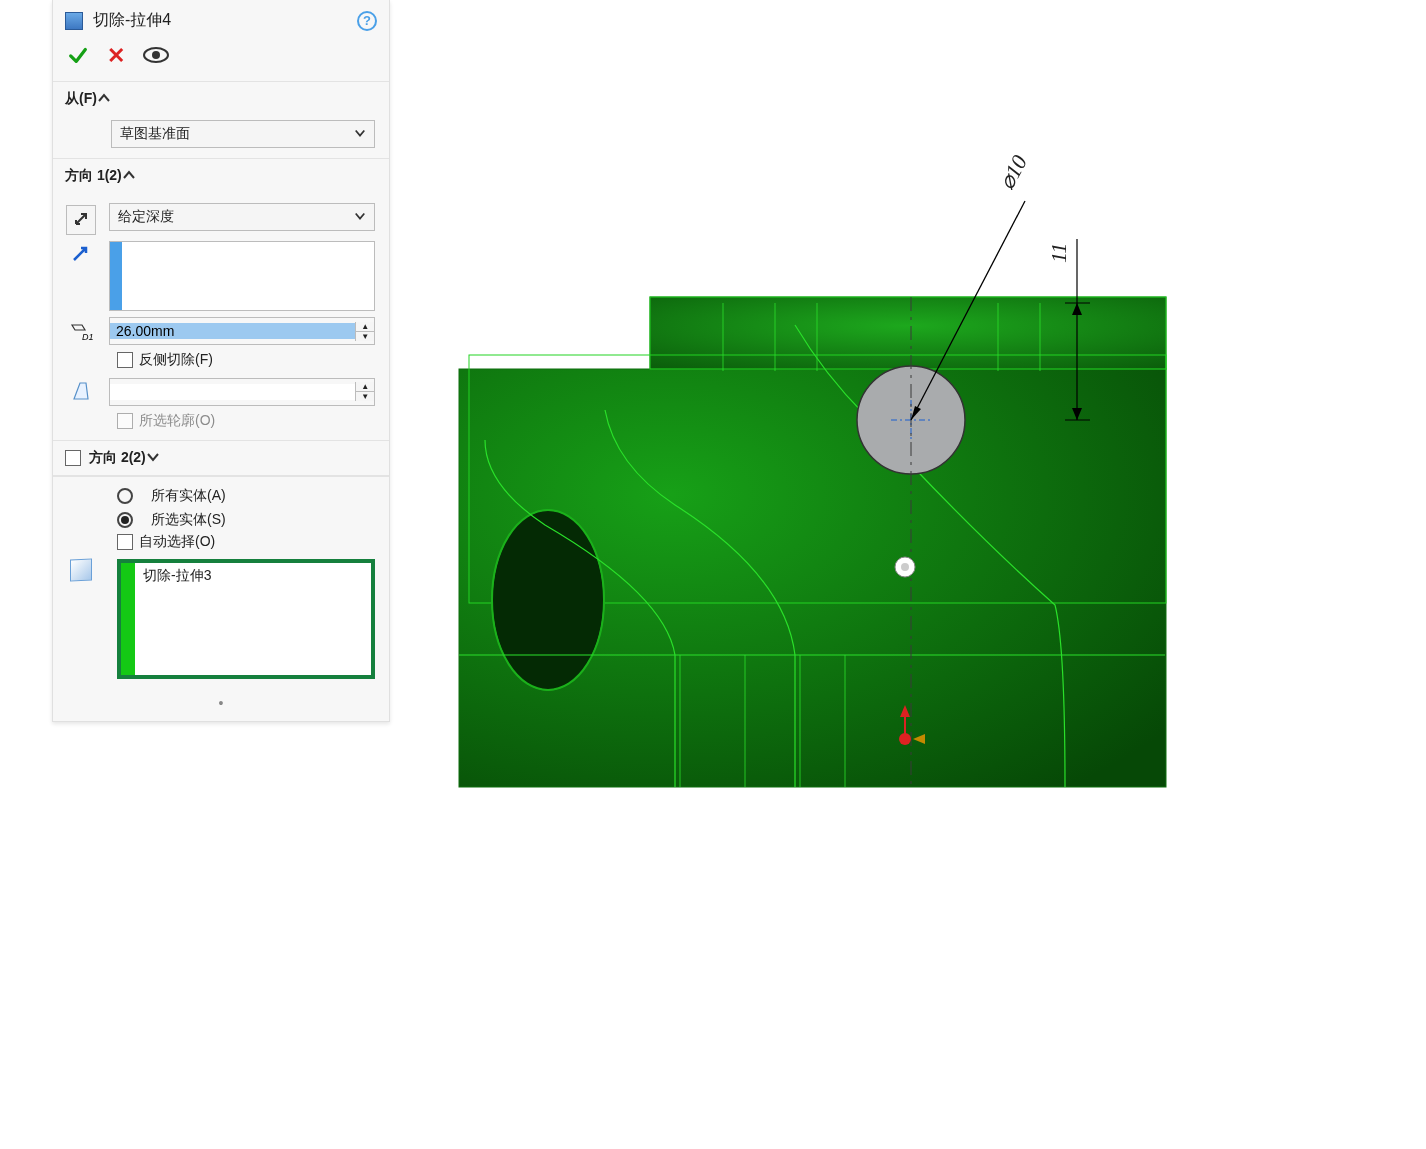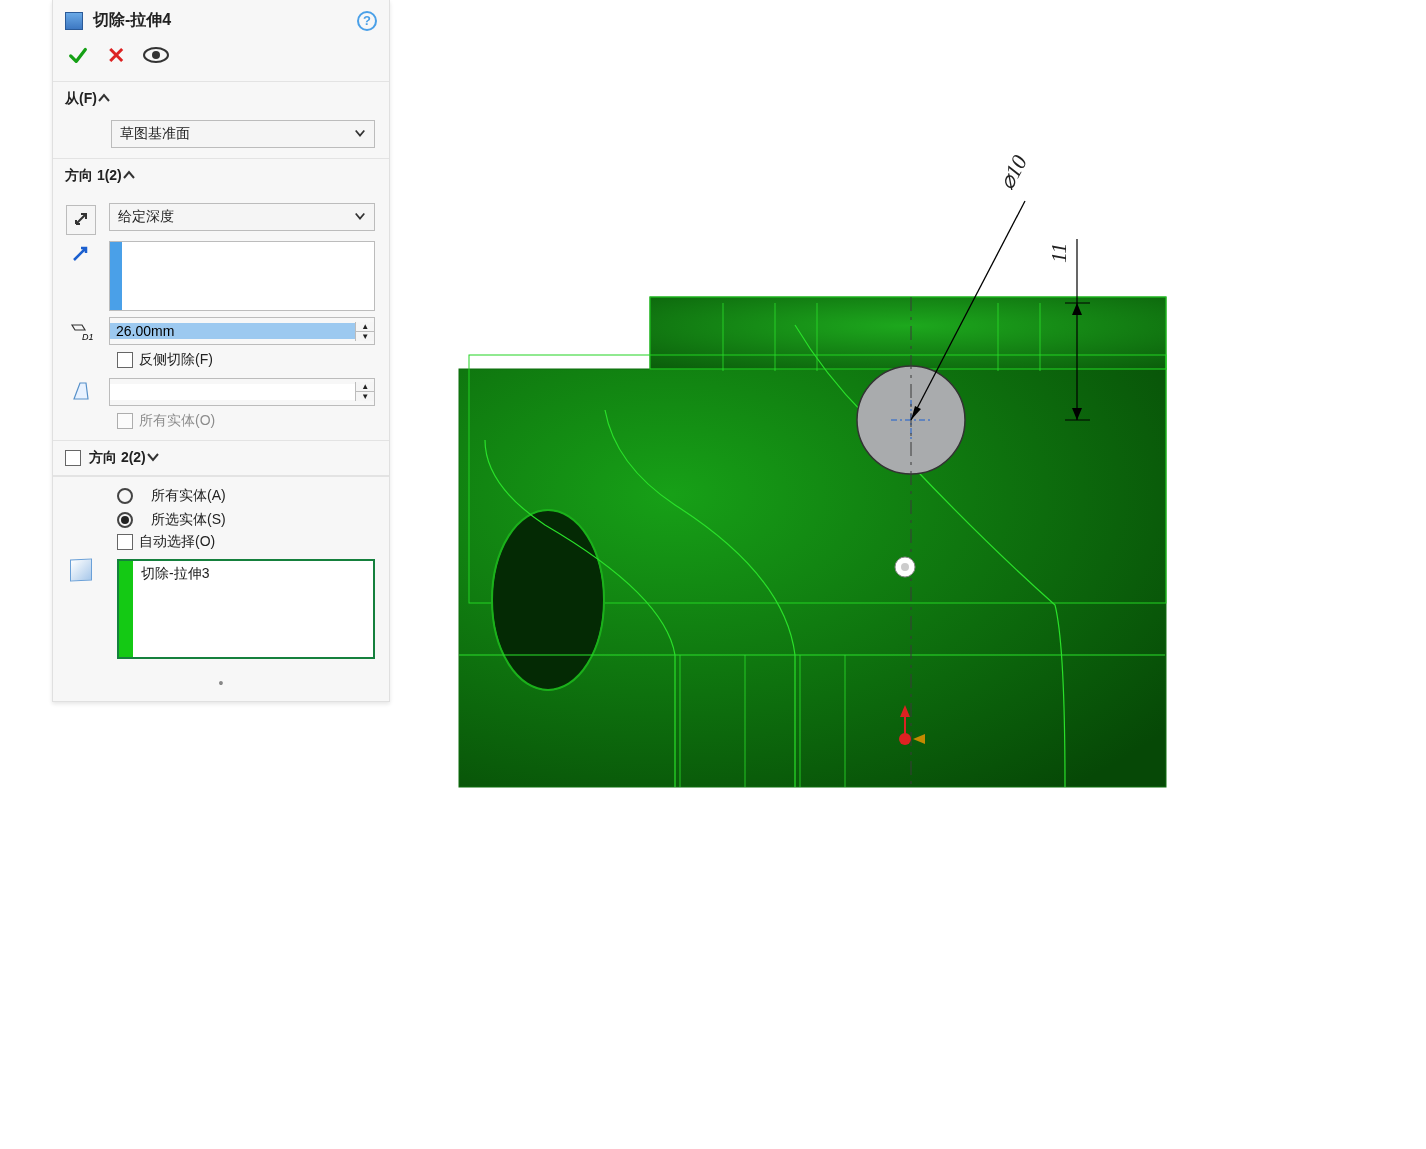--- a/index.html
+++ b/index.html
@@ -28,21 +28,21 @@
     align-items: center;
     padding: 10px 12px 6px 12px;
     gap: 10px;
   }
   .panel-header .feature-icon {
     width: 18px; height: 18px;
     background: linear-gradient(#6aa9e6,#3d78c2);
     border: 1px solid #2a5a98;
   }
   .panel-header .title {
-    font-weight: bold;
+    font-weight: normal;
     font-size: 16px;
     flex: 1;
   }
   .panel-header .help-icon {
     width: 20px; height: 20px;
     border: 2px solid #4aa0e8;
     border-radius: 50%;
     color: #4aa0e8;
     display: flex;
     align-items: center;
@@ -156,21 +156,21 @@
   .radio.on::after {
     content:""; width:8px; height:8px; background:#222; border-radius:50%;
   }
   .body-icon {
     width:22px; height:22px;
     background: linear-gradient(135deg,#fff 0%, #a8c8ea 100%);
     border:1px solid #6aa0d8;
     transform: skewY(-3deg);
   }
   .scope-list {
-    border:2px solid #15803d; background:#fff; height:100px;
+    border:4px solid #15803d; background:#fff; height:120px;
     margin-left:56px; margin-right:6px; margin-top:6px; position:relative;
   }
   .scope-list .sel-strip {
     position:absolute; left:0; top:0; bottom:0; width:14px; background:#14c914;
   }
   .scope-list .item {
     padding-left:22px; padding-top:4px; font-size:14px;
   }
   .dots {
     text-align:center; color:#888; padding:6px 0 10px 0;
@@ -327,21 +327,21 @@
           <div class="spin-btns">
             <div class="sb">▲</div>
             <div class="sb">▼</div>
           </div>
         </div>
       </div>
     </div>
 
     <div class="cb-row" style="opacity:0.5;">
       <div class="cb"></div>
-      <span>所有实体(O)</span>
+      <span>所选轮廓(O)</span>
     </div>
 
   </div>
 
   <div class="divider"></div>
 
   <div class="section-head">
     <span style="display:flex;align-items:center;gap:8px;">
       <span class="cb"></span>
       <span>方向 2(2)</span>

